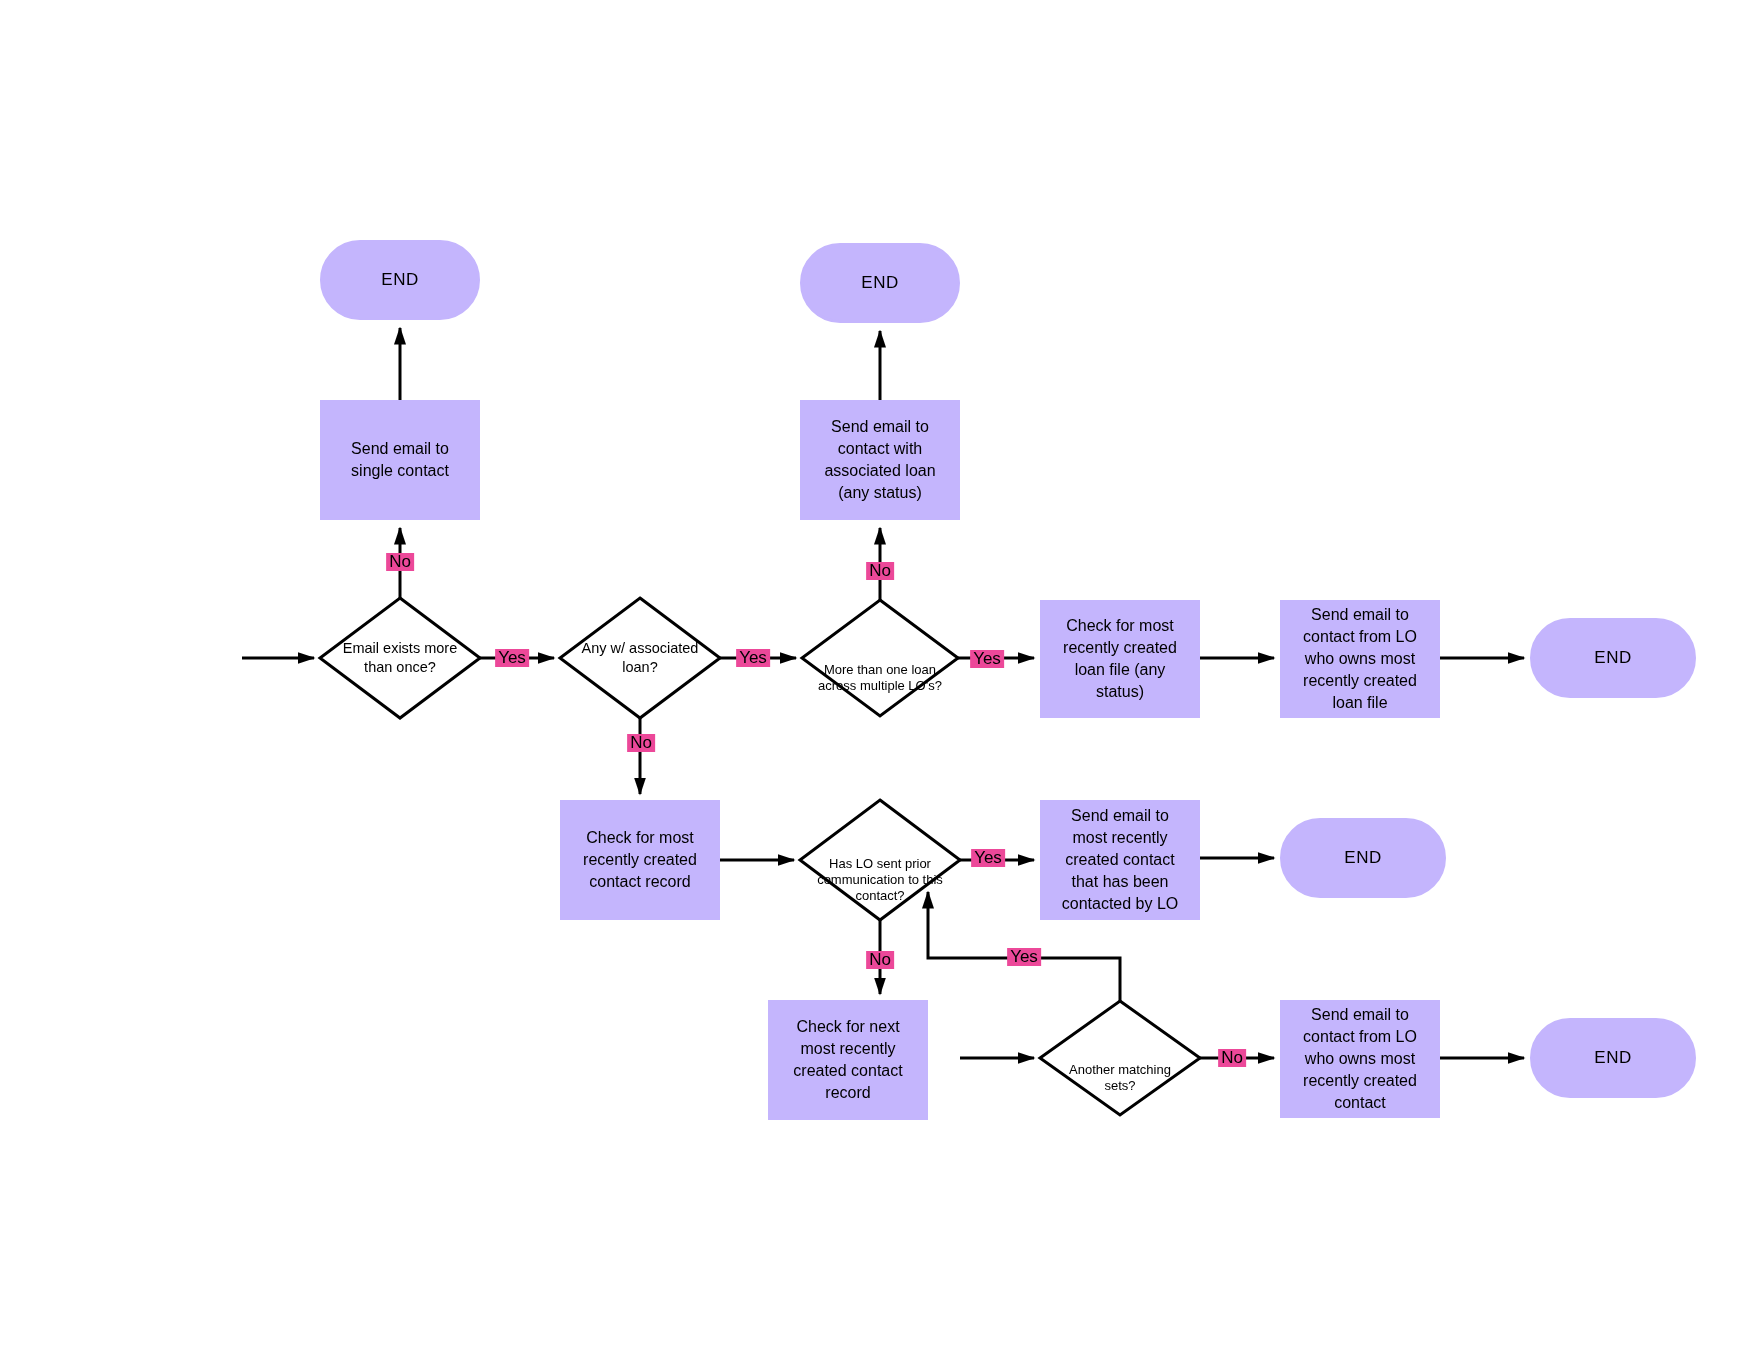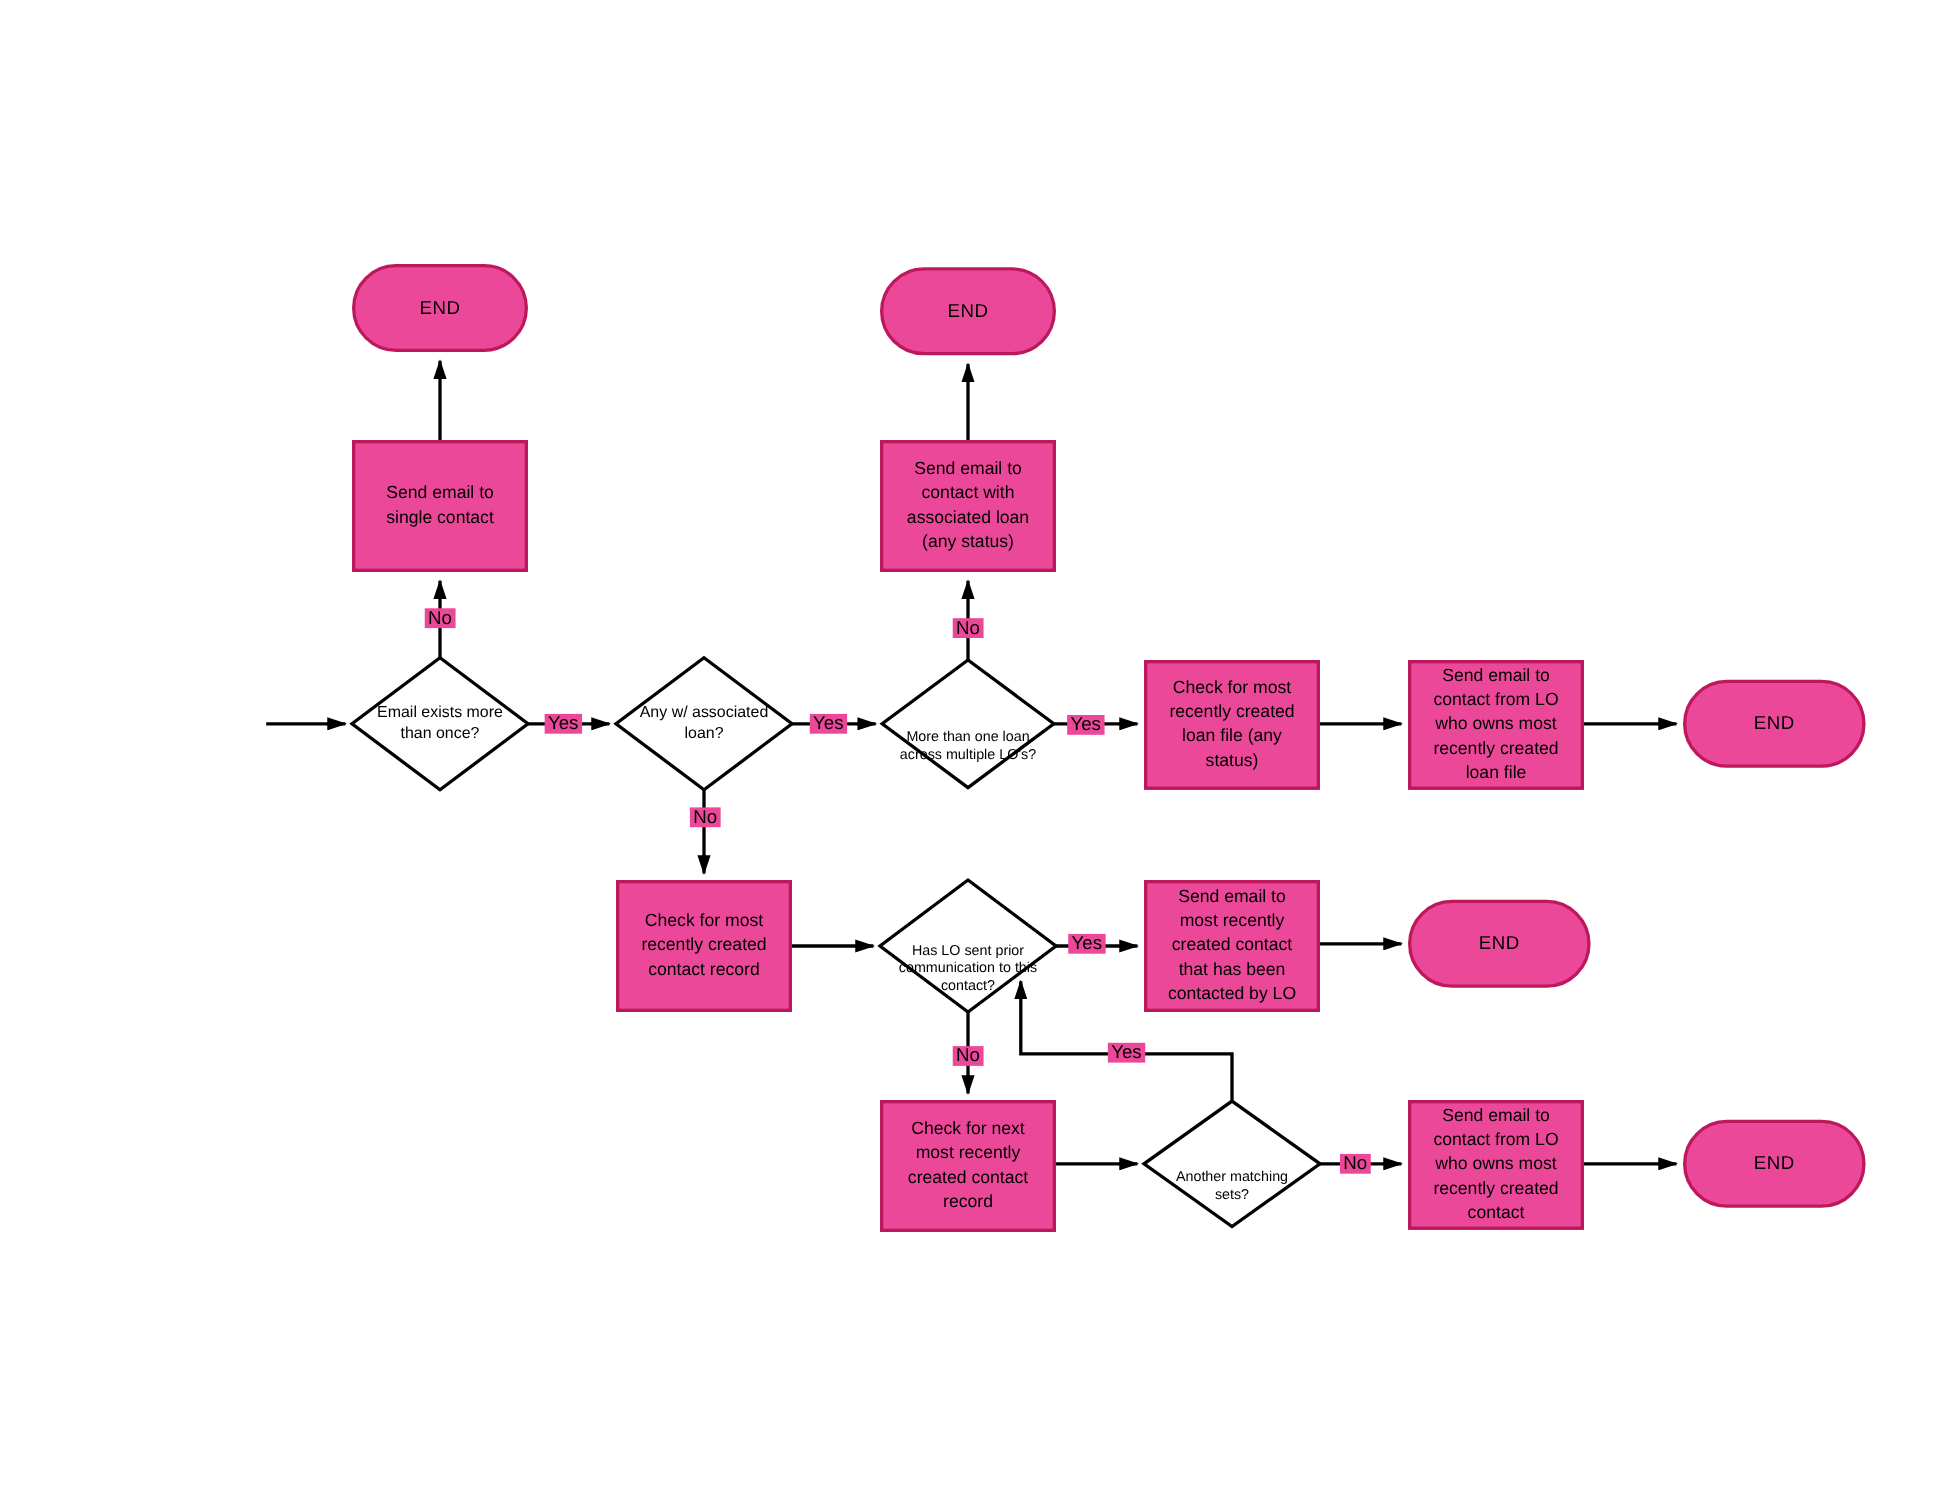--- a/index.html
+++ b/index.html
@@ -2,21 +2,21 @@
 <html><head>
 <meta charset="utf-8">
 <style>
   html,body{margin:0;padding:0;background:#ffffff;}
   .canvas{
     position:relative;width:1760px;height:1360px;background:#ffffff;overflow:hidden;
     font-family:"Liberation Sans","DejaVu Sans",sans-serif;color:#000;
   }
   .connector-layer{position:absolute;left:0;top:0;width:1760px;height:1360px;}
   .node{
-    position:absolute;box-sizing:border-box;border:3px solid #be185d;background:#ec4899;
+    position:absolute;box-sizing:border-box;border:3px solid #c4b5fd;background:#c4b5fd;
     display:flex;align-items:center;justify-content:center;text-align:center;
     font-size:16px;line-height:22px;white-space:pre-line;
   }
   .terminator{border-radius:42px;font-size:17px;letter-spacing:.5px;line-height:20px;}
   .pp{padding:0 16px;}
   .pp-bar{position:absolute;top:0;bottom:0;width:3px;background:#000;}
   .pp-bar.left{left:10px;}
   .pp-bar.right{right:10px;}
   .dlabel{
     position:absolute;transform:translate(-50%,-50%);text-align:center;
@@ -112,21 +112,21 @@
     <span>Send email to
 most recently
 created contact
 that has been
 contacted by LO</span>
   </div>
   <div class="node terminator" style="left:1280px;top:818px;width:166px;height:80px;">
     <span>END</span>
   </div>
 
-  <div class="node" style="left:800px;top:1000px;width:160px;height:120px;">
+  <div class="node" style="left:768px;top:1000px;width:160px;height:120px;">
     <span>Check for next
 most recently
 created contact
 record</span>
   </div>
   <div class="node" style="left:1280px;top:1000px;width:160px;height:118px;">
     <span>Send email to
 contact from LO
 who owns most
 recently created

